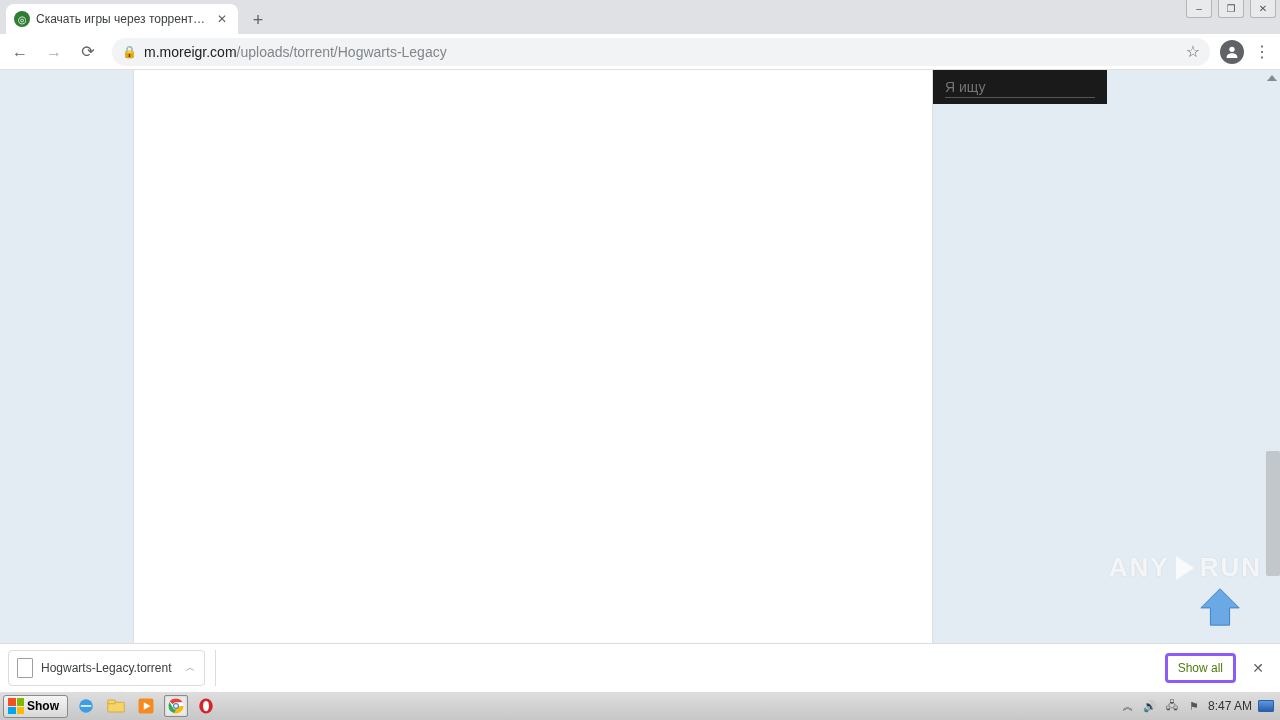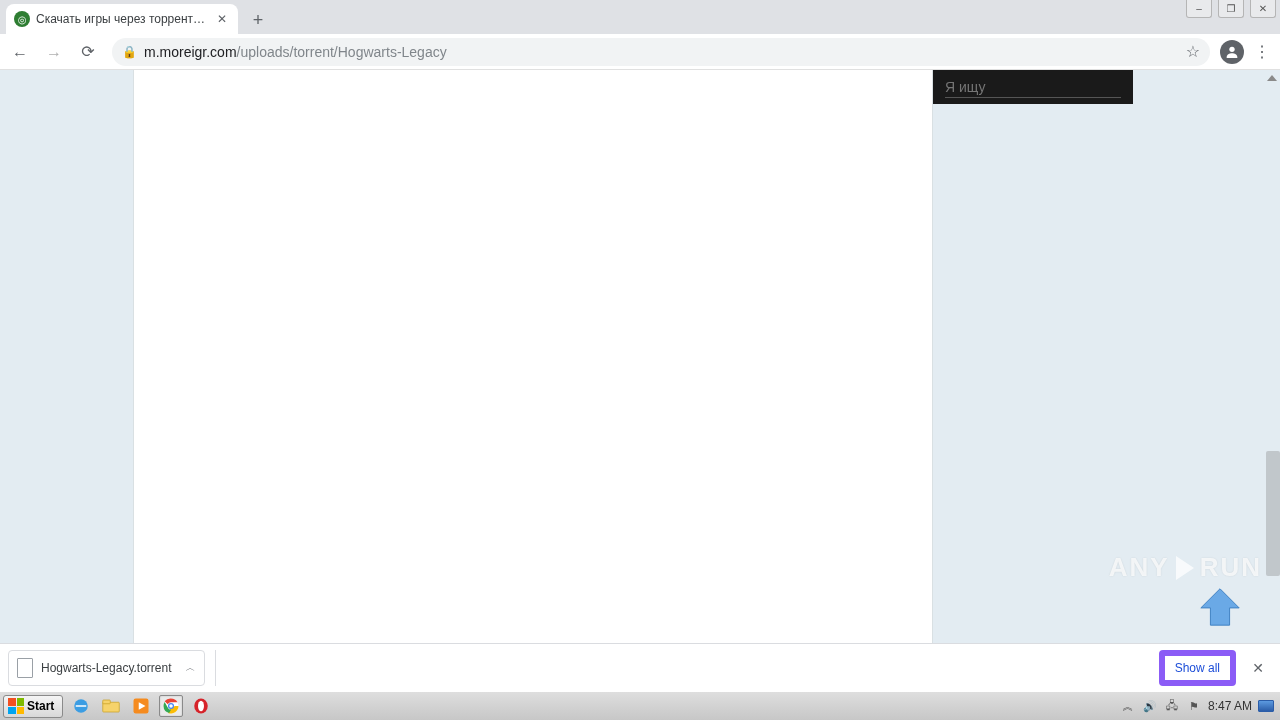--- a/index.html
+++ b/index.html
@@ -25,35 +25,35 @@
   .lock { width:14px; height:14px; color:#5f6368; }
   .url { font-size:14px; color:#202124; white-space:nowrap; }
   .url .dim { color:#80868b; }
   .omni-right { margin-left:auto; color:#5f6368; font-size:16px; }
   .avatar { width:24px; height:24px; border-radius:50%; background:#5f6368; color:#fff; display:flex; align-items:center; justify-content:center; font-size:14px;}
   .kebab { width:24px; height:24px; display:flex; align-items:center; justify-content:center; color:#5f6368; font-size:16px;}
 
   
   .viewport { position:relative; height: 573px; background:#e3ecf2; overflow:hidden; }
   .page-center { position:absolute; left:133px; top:0; width:800px; height:100%; background:#fff; border-left:1px solid #d9e0e3; border-right:1px solid #d9e0e3;}
-  .searchbox { position:absolute; left:933px; top:0; width:200px; height:34px; background:#1a1a1a; display:flex; align-items:center; padding:0 12px;}
+  .searchbox { position:absolute; left:933px; top:0; width:174px; height:34px; background:#1a1a1a; display:flex; align-items:center; padding:0 12px;}
   .searchbox input { width:100%; background:transparent; border:none; border-bottom:1px solid #555; color:#b0b0b0; font-size:14px; outline:none; padding:2px 0;}
   .scroll-up-triangle { position:absolute; right:3px; top:5px; width:0; height:0; border-left:5px solid transparent; border-right:5px solid transparent; border-bottom:6px solid #8a8a8a;}
   .scroll-thumb { position:absolute; right:0; top:381px; width:14px; height:125px; background:#c1c7cb; border-radius:2px;}
   .back-to-top { position:absolute; right:37px; bottom:14px; width:46px; height:46px; }
   .back-to-top svg { width:100%; height:100%; }
 
   
   .dlshelf { height:48px; border-top:1px solid #dadce0; background:#fff; display:flex; align-items:center; padding:0 8px;}
   .dlitem { height:36px; border:1px solid #dadce0; border-radius:4px; display:flex; align-items:center; padding:0 8px; gap:8px;}
   .dlitem .fileicon { width:16px; height:20px; border:1px solid #9aa0a6; border-radius:1px; position:relative;}
   .dlitem .fname { font-size:12px; color:#3c4043;}
   .dlitem .chev { margin-left:6px; color:#5f6368; font-size:10px;}
   .dlshelf .sep { width:1px; height:36px; background:#dadce0; margin:0 10px;}
-  .showall { margin-left:auto; color:#1d4ed8; font-size:12px; border:6px solid #8b5cf6; padding:5px 10px; border-radius:4px;}
+  .showall { margin-left:auto; color:#4d7c0f; font-size:12px; border:3px solid #8b5cf6; padding:5px 10px; border-radius:4px;}
   .dlclose { width:28px; height:28px; display:flex; align-items:center; justify-content:center; color:#5f6368; font-size:14px; margin-left:8px;}
 
   
   .taskbar { height:29px; background:linear-gradient(#dedede,#c7c7c7); border-top:1px solid #fff; display:flex; align-items:center; }
   .startbtn { height:23px; margin:0 3px; padding:0 8px 0 4px; border:1px solid #8a8a8a; border-radius:3px; background:linear-gradient(#f5f5f5,#d8d8d8); display:flex; align-items:center; gap:3px; font-weight:bold; font-size:12px;}
   .winflag { width:16px; height:16px; display:grid; grid-template-columns:1fr 1fr; grid-template-rows:1fr 1fr; gap:1px;}
   .winflag div:nth-child(1){background:#f25022;} .winflag div:nth-child(2){background:#7fba00;} .winflag div:nth-child(3){background:#00a4ef;} .winflag div:nth-child(4){background:#ffb900;}
   .tbicon { width:24px; height:22px; margin:0 3px; display:flex; align-items:center; justify-content:center; border:1px solid transparent; border-radius:2px;}
   .tbicon.active { border:1px solid #8a8a8a; background:#eaeaea; box-shadow: inset 0 0 2px rgba(0,0,0,.2);}
   .tray { margin-left:auto; display:flex; align-items:center; gap:6px; padding:0 6px; font-size:11px; color:#333;}
@@ -134,21 +134,21 @@
 </div>
 
 <div class="taskbar">
   <div class="startbtn">
     <div class="winflag">
         <div></div>
         <div></div>
         <div></div>
         <div></div>
       </div>
-    <span>Start</span>
+    <span>Show</span>
   </div>
   <div class="tbicon">
       <svg width="18" height="18" viewBox="0 0 24 24">
         <circle cx="12" cy="12" r="9" fill="#3b9de3"></circle>
         <path d="M5 12h14" stroke="#fff" stroke-width="2"></path>
       </svg>
     </div>
   <div class="tbicon">
       <svg width="18" height="14" viewBox="0 0 24 18">
         <rect x="1" y="4" width="22" height="13" rx="1" fill="#f6d36b" stroke="#c9a227"></rect>

